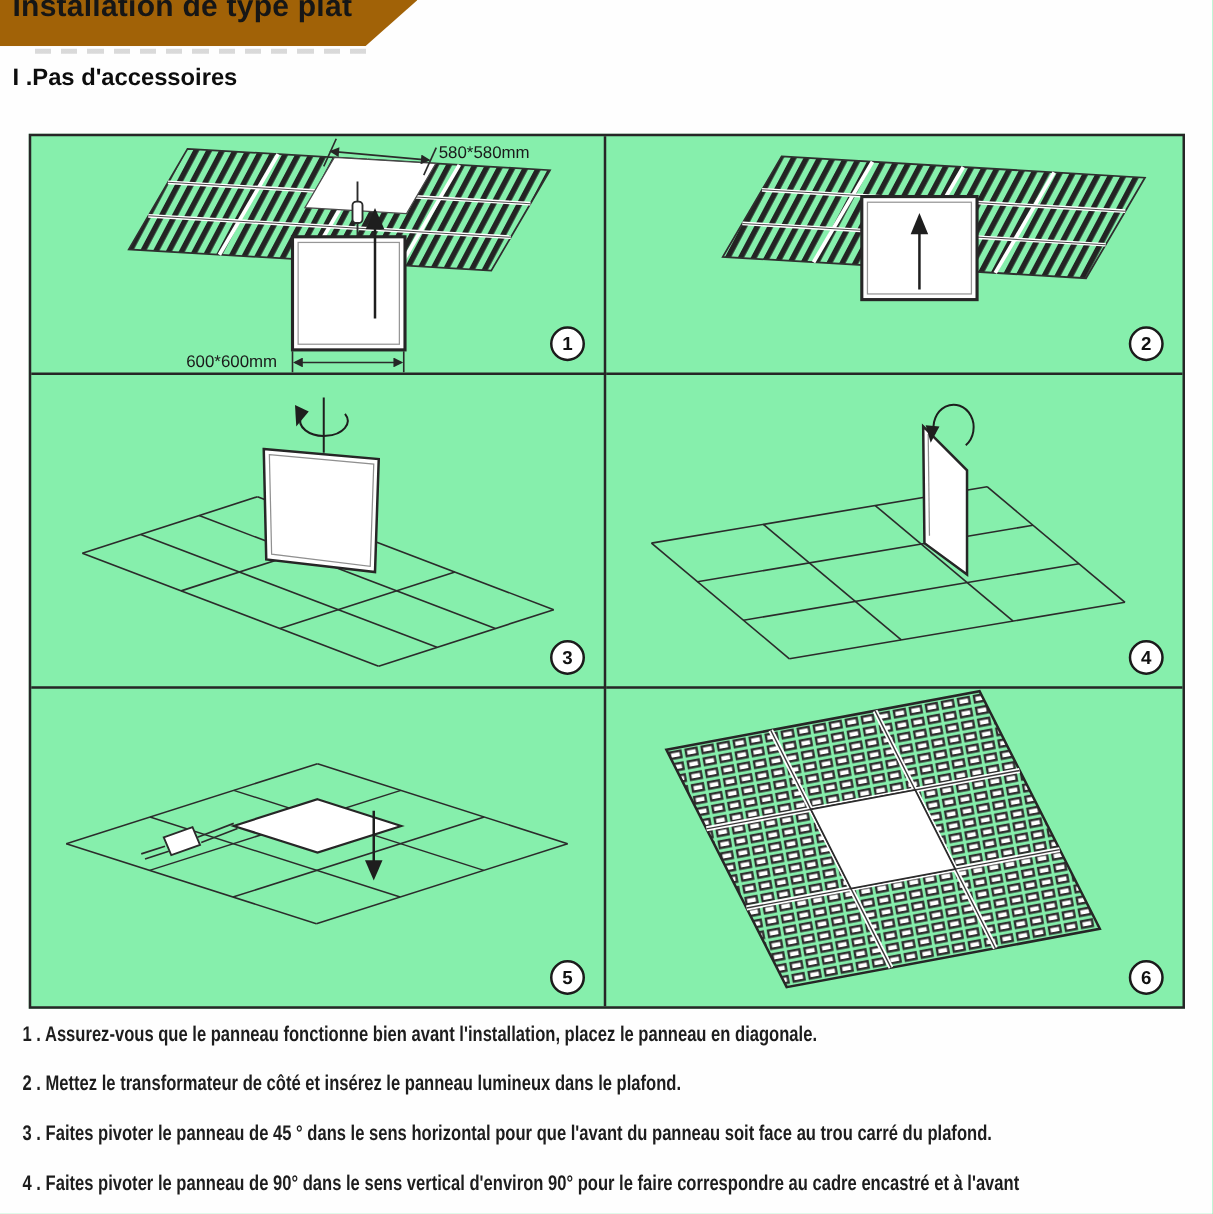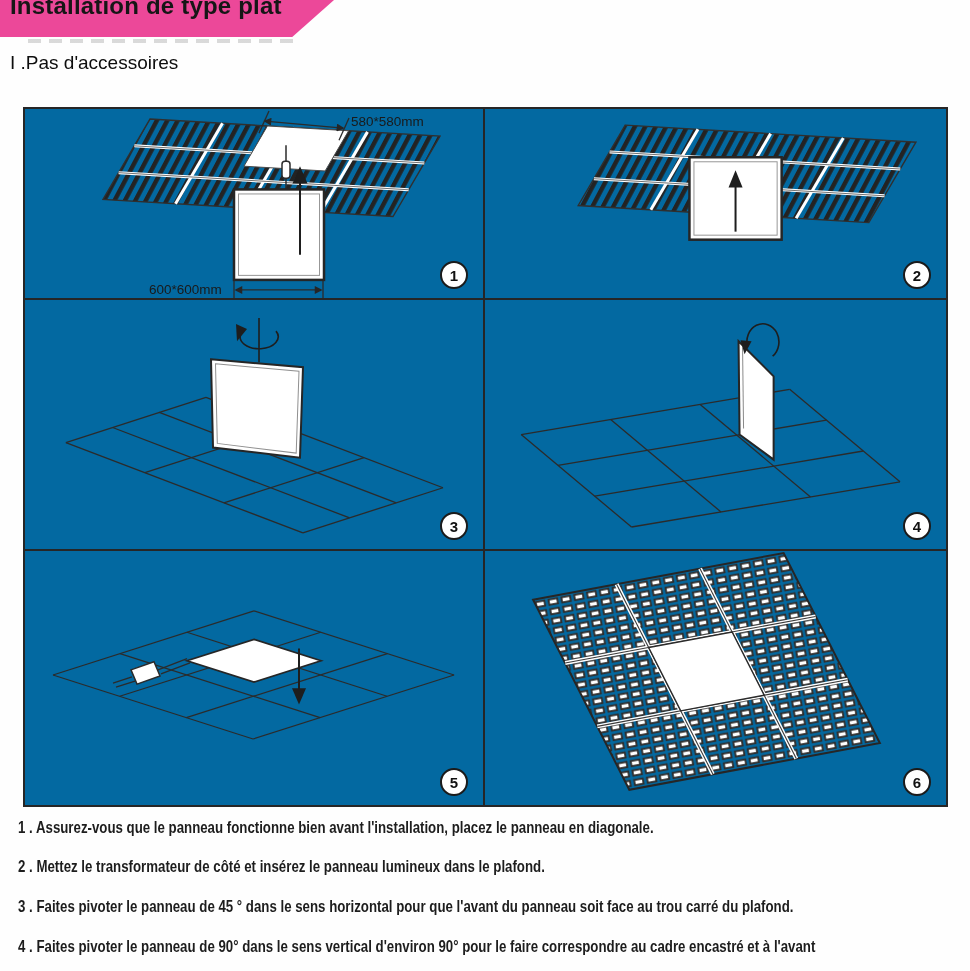--- a/index.html
+++ b/index.html
@@ -1,28 +1,28 @@
 <!DOCTYPE html>
 <html><head>
 <meta charset="utf-8">
 <style>
   html,body{margin:0;padding:0;}
   body{width:970px;height:971px;background:#fefefe;position:relative;overflow:hidden;
        font-family:"Liberation Sans",sans-serif;}
-  .banner{position:absolute;left:0;top:0;width:334px;height:37px;background:#ec4899;
+  .banner{position:absolute;left:0;top:0;width:334px;height:37px;background:#a16207;
           clip-path:polygon(0 0,100% 0,87.5% 100%,0 100%);overflow:hidden;}
   .banner-title{position:absolute;left:10px;top:-8px;font-size:24px;font-weight:bold;
           color:#161616;letter-spacing:.2px;white-space:nowrap;}
   .artifact{position:absolute;top:39px;left:28px;width:265px;height:4px;opacity:.5;
           background:repeating-linear-gradient(90deg,#b5b5b5 0 13px,transparent 13px 21px);}
-  .headings{position:absolute;left:10px;top:51px;font-size:19px;font-weight:normal;
+  .headings{position:absolute;left:10px;top:51px;font-size:19px;font-weight:bold;
           color:#0d0d0d;line-height:23px;}
   .dtable{position:absolute;left:23px;top:107px;width:925px;height:700px;
           border:2.5px solid #262626;display:grid;box-sizing:border-box;
-          grid-template-columns:460px 1fr;grid-template-rows:191px 251px 1fr;background:#0369a1;}
+          grid-template-columns:460px 1fr;grid-template-rows:191px 251px 1fr;background:#86efac;}
   .cell{position:relative;border-right:2.5px solid #262626;border-bottom:2.5px solid #262626;overflow:hidden;}
   .cell.lc{border-right:none;} .cell.lr{border-bottom:none;}
   svg.diag{display:block;width:100%;height:100%;}
   svg text{font-family:"Liberation Sans",sans-serif;fill:#1a1a1a;}
   .nss line,.nss rect,.nss path{vector-effect:non-scaling-stroke;}
   .stepnum{position:absolute;right:15px;bottom:9px;width:24px;height:24px;border:2px solid #1b1b1b;
           border-radius:50%;display:flex;align-items:center;justify-content:center;
           font-size:15px;font-weight:bold;color:#111;background:#fff;}
   .instr{position:absolute;left:18px;white-space:nowrap;font-size:17px;font-weight:bold;
           color:#1d1d1d;transform:scaleX(.78);transform-origin:0 50%;}

